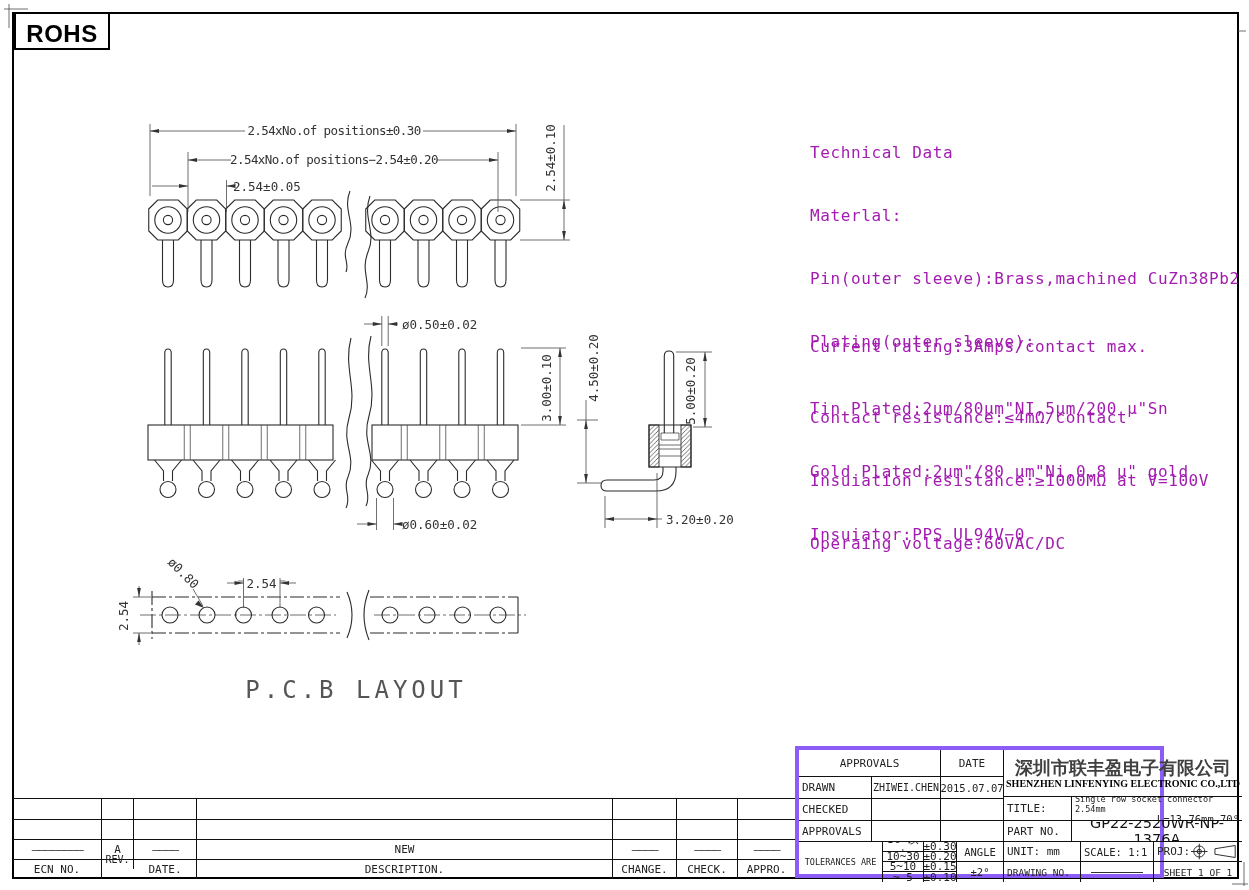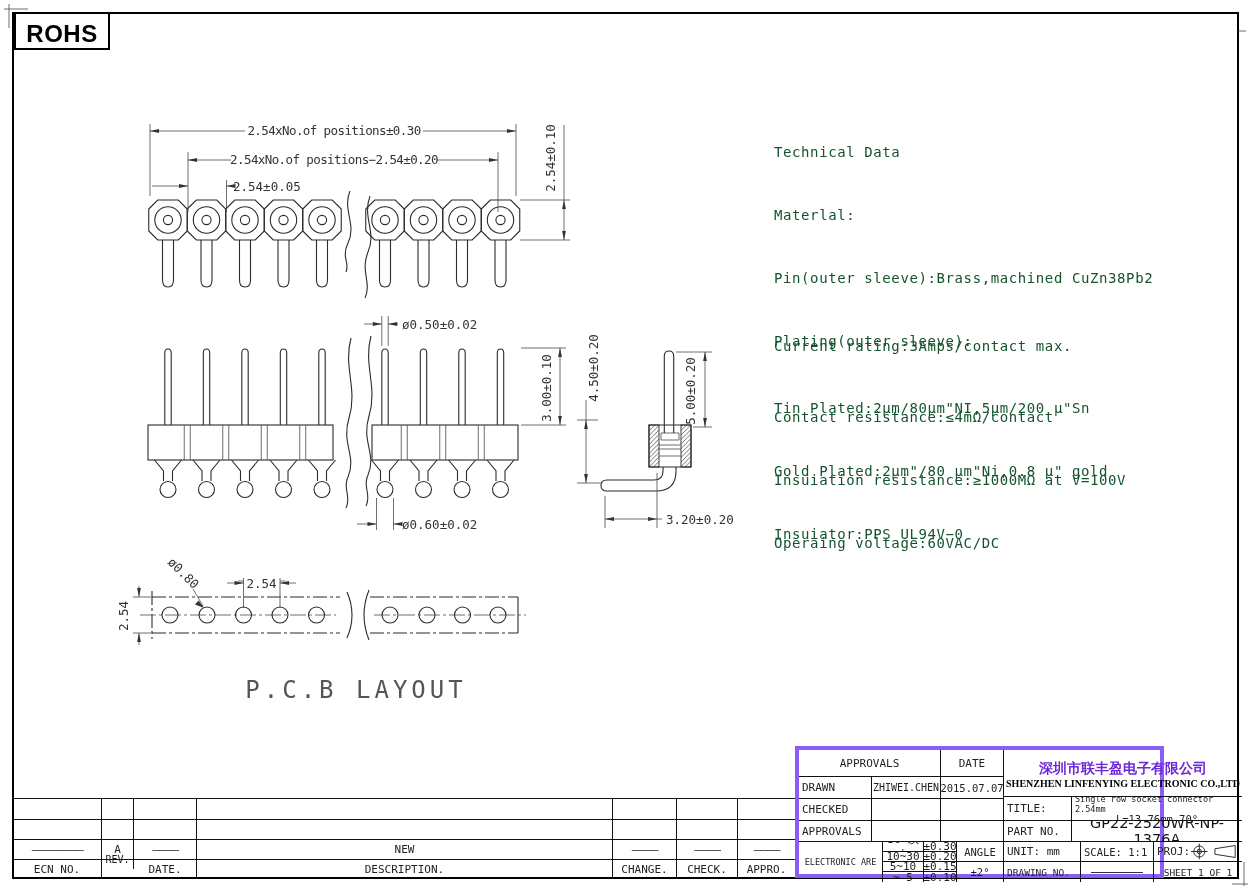--- a/index.html
+++ b/index.html
@@ -8,29 +8,29 @@
   svg text{user-select:none;}
   .ln{fill:none;stroke:#2b2b2b;stroke-width:1.1;}
   .thin{fill:none;stroke:#4a4a4a;stroke-width:0.8;}
   .arrow{fill:#333;stroke:none;}
   .dim{font-family:"DejaVu Sans Mono",monospace;font-size:12.5px;fill:#333;}
   .dim-sq{letter-spacing:-0.6px;}
   .caption{font-family:"DejaVu Sans Mono",monospace;font-size:24px;fill:#555;letter-spacing:4px;}
   .rohs{position:absolute;left:14px;top:12px;width:92px;height:34px;border:2.5px solid #000;
         display:flex;align-items:flex-end;justify-content:center;
         font-family:"Liberation Sans",sans-serif;font-weight:bold;font-size:24px;color:#000;letter-spacing:0.5px;}
-  .note{position:absolute;left:774px;white-space:pre;font-size:14px;line-height:21px;letter-spacing:0.6px;color:#14532d;}
+  .note{position:absolute;left:810px;white-space:pre;font-size:16px;line-height:21px;letter-spacing:0.6px;color:#a21caf;}
   
   .tb{position:absolute;left:795px;top:746px;width:369px;height:132px;border:4px solid #8b5cf6;box-sizing:border-box;}
   .tb .cell{position:absolute;box-sizing:border-box;display:flex;align-items:center;overflow:hidden;
             font-size:11px;color:#222;padding:0 3px;}
   .tb .br{border-right:1.2px solid #111;}
   .tb .bb{border-bottom:1.2px solid #111;}
   .tb .ctr{justify-content:center;text-align:center;padding:0;}
-  .cn{font-family:"DejaVu Sans",sans-serif;font-weight:bold;font-size:14px;line-height:20px;color:#6d28d9;}
+  .cn{font-family:"DejaVu Sans",sans-serif;font-weight:bold;font-size:18px;line-height:20px;color:#404040;}
   .en{font-family:"Liberation Serif",serif;font-weight:bold;font-size:10px;color:#000;}
   .t-small{font-size:8.5px;}
   .hline{width:52px;border-top:1.6px solid #333;margin:0 auto;}
   
   .rev{position:absolute;left:13px;top:798px;width:782px;height:80px;box-sizing:border-box;
        border-top:1.4px solid #111;}
   .rev .cell{position:absolute;box-sizing:border-box;display:flex;align-items:center;justify-content:center;
              font-size:11px;color:#222;border-right:1.2px solid #111;overflow:hidden;}
   .rev .row-line{position:absolute;left:0;width:100%;border-top:1.2px solid #111;}
   .dash{letter-spacing:-1.5px;color:#444;font-size:13px;}
@@ -261,39 +261,39 @@
     <div class="cell br bb" style="left:0;top:27px;width:73px;height:22px">DRAWN</div>
     <div class="cell br bb ctr" style="left:73px;top:27px;width:69px;height:22px;font-size:10px">ZHIWEI.CHEN</div>
     <div class="cell br bb ctr" style="left:142px;top:27px;width:63px;height:22px;font-size:10.5px">2015.07.07</div>
     <div class="cell br bb" style="left:0;top:49px;width:73px;height:22px">CHECKED</div>
     <div class="cell br bb" style="left:73px;top:49px;width:69px;height:22px"></div>
     <div class="cell br bb" style="left:142px;top:49px;width:63px;height:22px"></div>
     <div class="cell br bb" style="left:0;top:71px;width:73px;height:21px">APPROVALS</div>
     <div class="cell br bb" style="left:73px;top:71px;width:69px;height:21px"></div>
     <div class="cell br bb" style="left:142px;top:71px;width:63px;height:21px"></div>
 
-    <div class="cell br ctr" style="left:0;top:92px;width:84px;height:40px;font-size:8.5px">ELECTRONIC ARE</div>
+    <div class="cell br ctr" style="left:0;top:92px;width:84px;height:40px;font-size:8.5px">TOLERANCES ARE</div>
     <div class="cell br bb ctr t-small" style="left:84px;top:92px;width:41px;height:10px">30~以上</div>
     <div class="cell br bb ctr t-small" style="left:125px;top:92px;width:33px;height:10px">±0.30</div>
     <div class="cell br bb ctr t-small" style="left:84px;top:102px;width:41px;height:10px">10~30</div>
     <div class="cell br bb ctr t-small" style="left:125px;top:102px;width:33px;height:10px">±0.20</div>
     <div class="cell br bb ctr t-small" style="left:84px;top:112px;width:41px;height:10px">5~10</div>
     <div class="cell br bb ctr t-small" style="left:125px;top:112px;width:33px;height:10px">±0.15</div>
     <div class="cell br ctr t-small" style="left:84px;top:122px;width:41px;height:10px">~ 5</div>
     <div class="cell br ctr t-small" style="left:125px;top:122px;width:33px;height:10px">±0.10</div>
     <div class="cell br bb ctr" style="left:158px;top:92px;width:47px;height:20px;font-size:10.5px">ANGLE</div>
     <div class="cell br ctr" style="left:158px;top:112px;width:47px;height:20px;font-size:10.5px">±2°</div>
 
     <div class="cell bb ctr" style="left:205px;top:0;width:238px;height:47px;flex-direction:column;justify-content:center">
       <div class="cn">深圳市联丰盈电子有限公司</div>
       <div class="en">SHENZHEN LINFENYING ELECTRONIC CO.,LTD</div>
     </div>
 
     <div class="cell br bb" style="left:205px;top:47px;width:68px;height:24px">TITLE:</div>
-    <div class="cell bb" style="left:273px;top:47px;width:170px;height:24px;flex-direction:column;align-items:center;justify-content:center;line-height:10px">
+    <div class="cell bb" style="left:273px;top:47px;width:170px;height:24px;flex-direction:column;align-items:flex-end;justify-content:center;line-height:10px">
       <div style="font-size:8.5px">Single row socket connector 2.54mm</div>
       <div style="font-size:10.5px">L=13.76mm 70°</div>
     </div>
 
     <div class="cell br bb" style="left:205px;top:71px;width:68px;height:21px">PART NO.</div>
     <div class="cell bb ctr" style="left:273px;top:71px;width:170px;height:21px;font-family:'DejaVu Sans',sans-serif;font-size:14.5px;color:#111">GP22-2520WR-NP-1376A</div>
 
     <div class="cell br bb" style="left:205px;top:92px;width:77px;height:20px">UNIT: mm</div>
     <div class="cell br bb" style="left:282px;top:92px;width:73px;height:20px;font-size:10.5px">SCALE: 1:1</div>
     <div class="cell bb" style="left:355px;top:92px;width:88px;height:20px">

